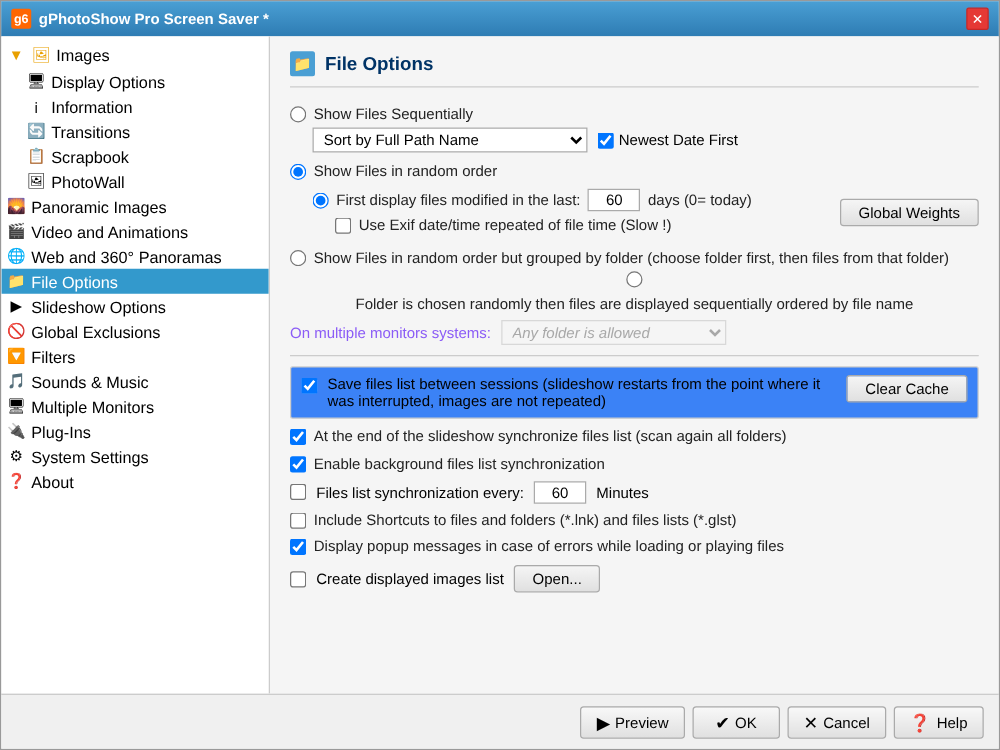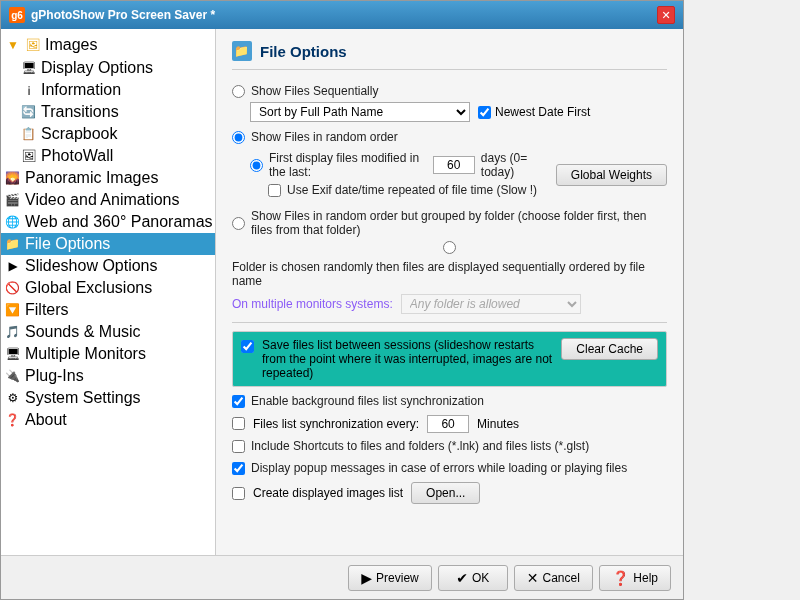--- a/index.html
+++ b/index.html
@@ -1,35 +1,35 @@
 <!DOCTYPE html>
 <html><head>
   <meta charset="utf-8">
   <style>
     * { box-sizing: border-box; margin: 0; padding: 0; }
     body { font-family: 'Segoe UI', Tahoma, sans-serif; font-size: 12px; background: #f0f0f0; }
 
-    .window { width: 684px; height: 600px; border: 1px solid #999; background: #f0f0f0; display: flex; flex-direction: column; }
+    .window { width: 800px; height: 600px; border: 1px solid #999; background: #f0f0f0; display: flex; flex-direction: column; }
 
     .titlebar { background: linear-gradient(to bottom, #4a9fd4, #2e7cb3); height: 28px; display: flex; align-items: center; padding: 0 8px; justify-content: space-between; }
     .titlebar-left { display: flex; align-items: center; gap: 6px; }
     .titlebar-icon { width: 16px; height: 16px; background: #ff6600; border-radius: 2px; font-size: 10px; display: flex; align-items: center; justify-content: center; color: white; font-weight: bold; }
     .titlebar-title { color: white; font-size: 12px; font-weight: bold; }
     .titlebar-close { width: 18px; height: 18px; background: #e53935; border: 1px solid #c62828; border-radius: 2px; display: flex; align-items: center; justify-content: center; color: white; font-size: 11px; cursor: pointer; }
 
     .content { display: flex; flex: 1; overflow: hidden; }
 
     .sidebar { width: 215px; background: white; border-right: 1px solid #ccc; overflow-y: auto; padding: 4px 0; }
     .sidebar-tree { list-style: none; }
     .sidebar-item { display: flex; align-items: center; padding: 2px 4px; cursor: pointer; white-space: nowrap; }
     .sidebar-item.selected { background: #3399cc; color: white; }
     .sidebar-item.selected .item-label { color: white; }
     .sidebar-item .indent1 { margin-left: 16px; }
     .sidebar-item .item-icon { width: 16px; height: 16px; margin-right: 4px; display: inline-flex; align-items: center; justify-content: center; font-size: 12px; flex-shrink: 0; }
-    .sidebar-item .item-label { font-size: 16px; }
+    .sidebar-item .item-label { font-size: 13px; }
     .tree-root { display: flex; align-items: center; padding: 3px 4px; cursor: pointer; }
     .tree-root .item-icon { color: #e8a000; }
 
     .main-panel { flex: 1; padding: 12px 16px; background: #f5f5f5; overflow-y: auto; }
     .panel-title { display: flex; align-items: center; gap: 8px; margin-bottom: 14px; border-bottom: 1px solid #ccc; padding-bottom: 8px; }
     .panel-title-icon { width: 20px; height: 20px; background: #4a9fd4; border-radius: 2px; display: flex; align-items: center; justify-content: center; color: white; font-size: 12px; }
     .panel-title-text { font-size: 15px; font-weight: bold; color: #003366; }
 
     .option-section { margin-bottom: 8px; }
     .radio-row { display: flex; align-items: center; gap: 6px; margin: 4px 0; }
@@ -218,26 +218,30 @@
       <div class="monitors-row" style="margin:6px 0 6px 0;">
         <label>On multiple monitors systems:</label>
         <select disabled="" style="color:#888;">
           <option>Any folder is allowed</option>
           <option>Same folder on all monitors</option>
         </select>
       </div>
 
       <hr class="divider">
 
-      <div style="display:flex; align-items:flex-start; gap:8px; margin-bottom:6px; background:#14b8a6; border:1px solid #ccc; padding:6px 8px; border-radius:2px;">
+      <div style="display:flex; align-items:flex-start; gap:8px; margin-bottom:6px; background:#3b82f6; border:1px solid #ccc; padding:6px 8px; border-radius:2px;">
         <input type="checkbox" checked="" style="margin-top: 2px;">
         <label style="flex:1; font-size:12px;">Save files list between sessions (slideshow restarts from the point where it was interrupted, images are not repeated)</label>
         <button class="btn">Clear Cache</button>
       </div>
 
+      <div class="checkbox-row">
+        <input type="checkbox" checked="" style="">
+        <label>At the end of the slideshow synchronize files list (scan again all folders)</label>
+      </div>
 
       <div class="checkbox-row">
         <input type="checkbox" checked="" style="">
         <label>Enable background files list synchronization</label>
       </div>
 
       <div style="display:flex; align-items:center; gap:8px; margin:4px 0;">
         <input type="checkbox" style="">
         <label>Files list synchronization every:</label>
         <input type="text" value="60" style="width: 42px; border: 1px solid rgb(170, 170, 170); padding: 1px 4px; font-size: 12px; text-align: center;">

